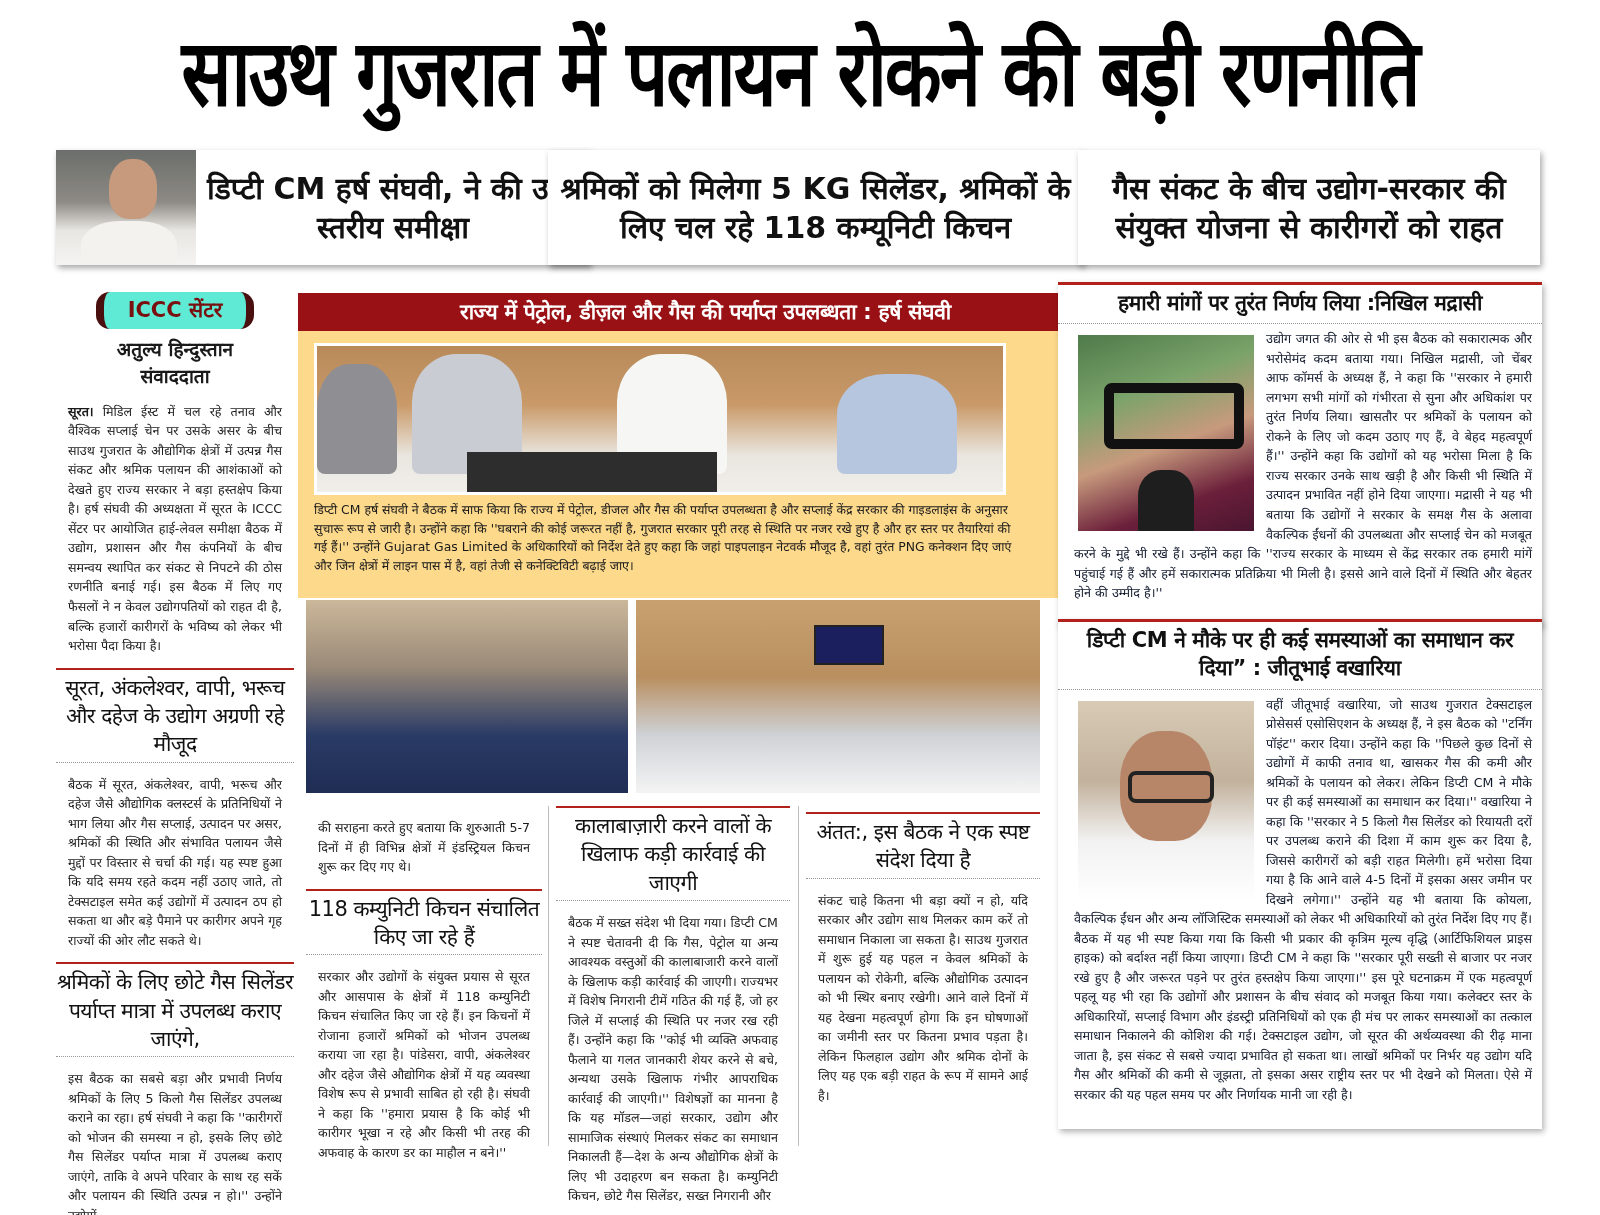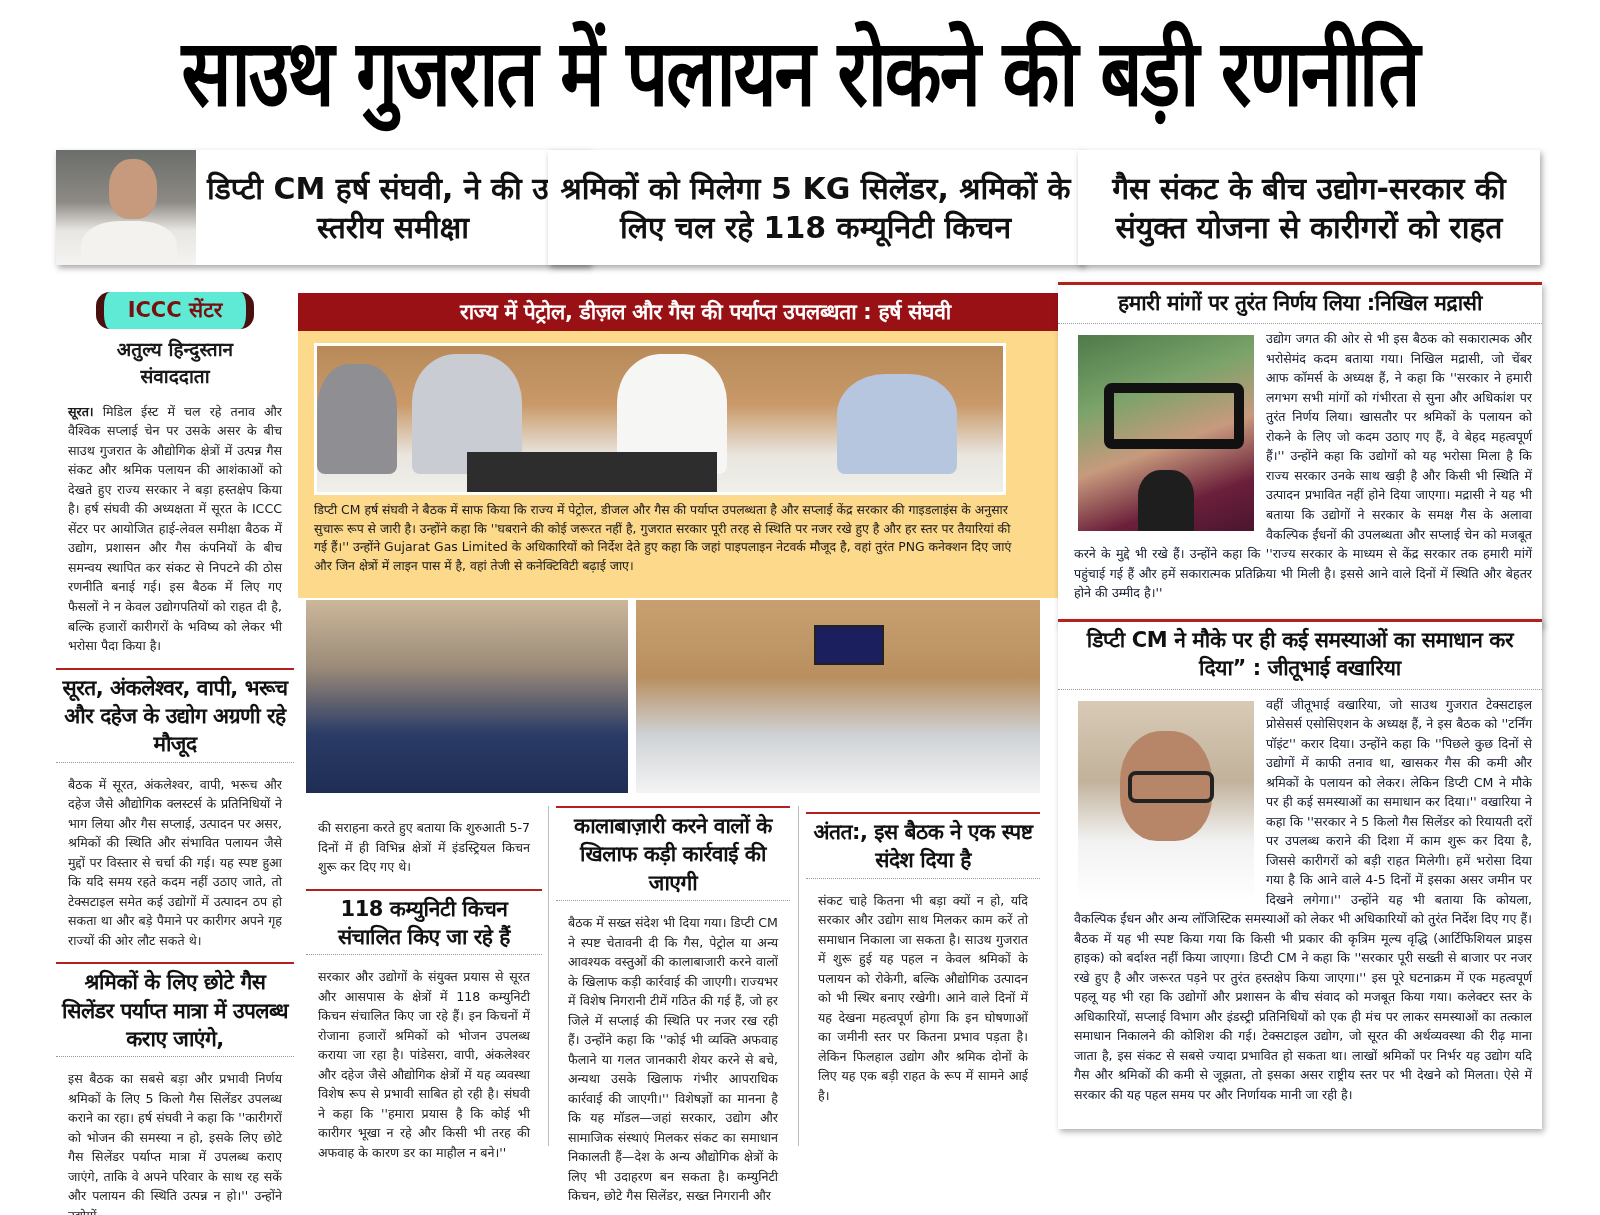--- a/index.html
+++ b/index.html
@@ -37,21 +37,21 @@
   .vrule { position:absolute; width:1px; background:#bdbdbd; }
 
   .tag-wrap { display:flex; justify-content:center; margin-bottom:8px; }
   .tag { position:relative; background:#5eead4; color:#7a0f0f; font-weight:700; font-size:21px;
          padding:2px 24px; border-left:8px solid #4a1010; border-right:8px solid #4a1010; border-radius:14px; }
   .byline { text-align:center; font-weight:700; font-size:19px; line-height:1.35; margin-bottom:2px; }
   .dateline { font-weight:700; }
 
   .sec-rule { height:2px; background:#b3211d; margin:6px 0 4px; }
   .dot-rule { border-top:1px dotted #999; margin:3px 0 5px; }
-  .subhead { text-align:center; font-weight:700; font-size:21px; line-height:1.35; color:#111; letter-spacing:-0.5px; }
+  .subhead { text-align:center; font-weight:400; font-size:21px; line-height:1.35; color:#111; letter-spacing:-0.5px; }
 
   
   .center-box { position:absolute; left:298px; top:281px; width:815px; height:305px; background:#fdd98c;margin-top:12px; }
   .center-title { background:#9a1115; color:#fff; font-weight:900; font-size:21px; text-align:center; height:38px; line-height:38px; letter-spacing:-0.3px; }
   .photo-meeting { position:absolute; left:16px; top:50px; width:692px; height:152px; border:3px solid #fff;
      background: linear-gradient(180deg,#b88a5a 0%,#c99968 40%,#e9e6e0 75%,#f1efea 100%); }
   .photo-meeting .person { position:absolute; bottom:18px; border-radius:40% 40% 8px 8px; }
   .photo-meeting .screen { position:absolute; left:150px; bottom:0; width:250px; height:40px; background:#2d2d2d; }
   .center-caption { position:absolute; left:16px; top:208px; width:708px; font-size:12.4px; line-height:1.5; color:#1a1a1a; }
 

